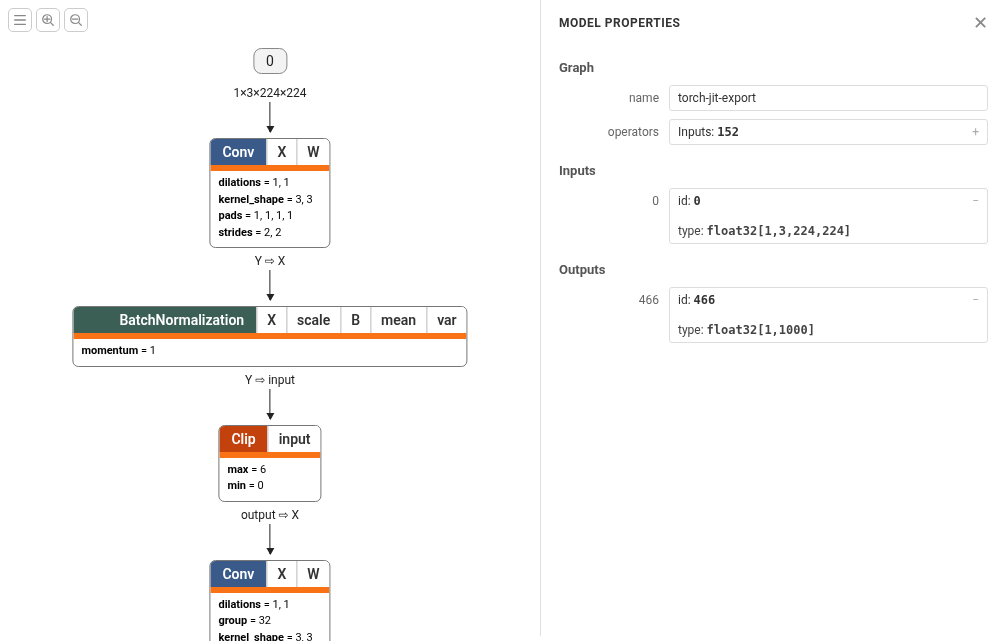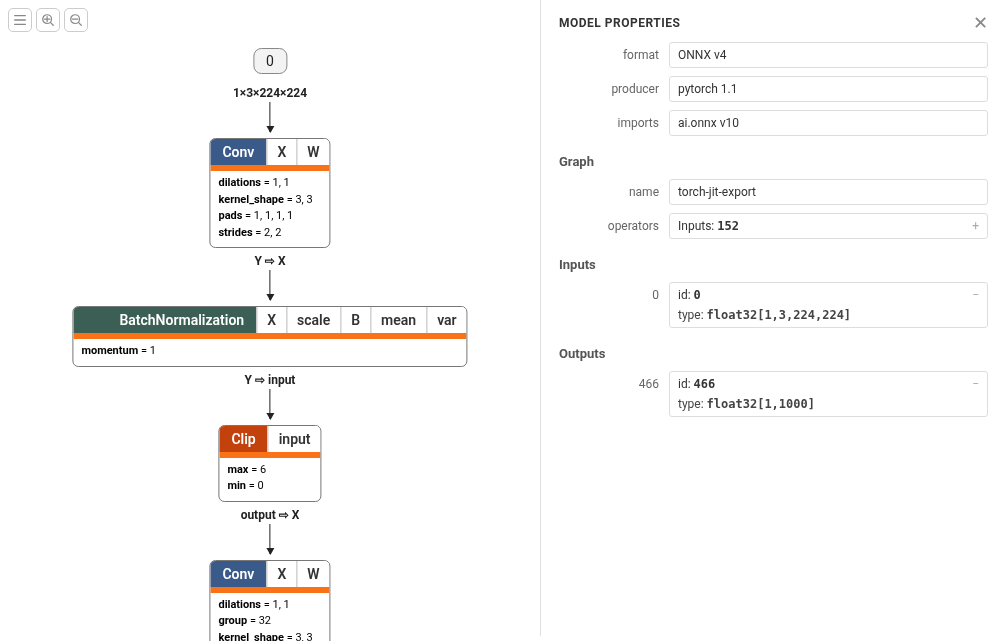--- a/index.html
+++ b/index.html
@@ -12,21 +12,21 @@
   .tool-btn svg { width: 14px; height: 14px; }
 
   
   .graph { position: absolute; left: 0; top: 0; width: 540px; height: 641px; overflow: hidden; }
   .node-stack { position: absolute; left: 50%; transform: translateX(-50%); top: 48px; display: flex; flex-direction: column; align-items: center; }
 
   .input-chip {
     border: 1px solid #888; border-radius: 8px; padding: 4px 12px; font-size: 14px; color: #222; margin-bottom: 6px; background: #f3f3f3;
   }
 
-  .edge-label { font-size: 12px; color: #222; margin-top: 6px; margin-bottom: 2px; text-align: right; white-space: nowrap; font-weight: bold; }
+  .edge-label { font-size: 12px; color: #222; margin-top: 6px; margin-bottom: 2px; text-align: right; white-space: nowrap; }
   .arrow { width: 0; height: 30px; border-left: 1.5px solid #222; position: relative; margin-bottom: 6px; }
   .arrow::after { content: ""; position: absolute; bottom: -1px; left: -4px; width: 0; height: 0; border-left: 4px solid transparent; border-right: 4px solid transparent; border-top: 7px solid #222; }
 
   .node { border: 1px solid #777; border-radius: 6px; overflow: hidden; background: #fff; }
   .node-header { display: flex; }
   .op-name { padding: 5px 12px; color: #fff; font-weight: 600; font-size: 14px; }
   .op-conv { background: #3a5a8a; }
   .op-bn   { background: #3b5f54; padding-left: 46px; }
   .op-clip { background: #c2410c; }
   .port { padding: 5px 10px; border-left: 1px solid #bbb; font-size: 14px; color: #333; font-weight: 600; background: #fff; }
@@ -40,21 +40,21 @@
   .close-x { color: #888; cursor: pointer; font-size: 18px; line-height: 1; }
   .sb-body { padding: 0 18px 18px; font-size: 13px; }
 
   .prop-grid { display: grid; grid-template-columns: 100px 1fr; gap: 8px 10px; align-items: start; }
   .prop-label { text-align: right; color: #666; font-size: 12px; padding-top: 6px; }
   .prop-val { border: 1px solid #ddd; border-radius: 3px; padding: 5px 8px; font-size: 12px; color: #333; }
   .prop-val .mono { font-family: ui-monospace, Menlo, Consolas, monospace; font-weight: 700; }
   .prop-val .expand { float: right; color: #aaa; }
 
   .sb-section { font-size: 13px; font-weight: 700; color: #555; margin: 18px 0 10px; }
-  .io-row .sub { margin-top: 6px; font-size: 12px; color: #444; }
+  .io-row .sub { margin-top: 16px; font-size: 12px; color: #444; }
   .io-row .sub .mono { font-family: ui-monospace, Menlo, Consolas, monospace; font-weight: 700; }
 </style>
 </head>
 <body>
 <div class="viewport">
 
   <div class="toolbar">
     <button class="tool-btn" title="Menu">
       <svg viewBox="0 0 16 16">
           <path d="M2 3h12M2 8h12M2 13h12" stroke="#888" stroke-width="1.6" fill="none" stroke-linecap="round"></path>
@@ -135,28 +135,20 @@
         </div>
       </div>
   </div>
 
   <div class="sidebar">
     <div class="sb-header">
       <div class="sb-title">MODEL PROPERTIES</div>
       <div class="close-x">✕</div>
     </div>
     <div class="sb-body">
-      <div class="prop-grid">
-        <div class="prop-label">format</div>
-        <div class="prop-val">ONNX v4</div>
-        <div class="prop-label">producer</div>
-        <div class="prop-val">pytorch 1.1</div>
-        <div class="prop-label">imports</div>
-        <div class="prop-val">ai.onnx v10</div>
-      </div>
 
       <div class="sb-section">Graph</div>
       <div class="prop-grid">
         <div class="prop-label">name</div>
         <div class="prop-val">torch-jit-export</div>
         <div class="prop-label">operators</div>
         <div class="prop-val"><span>Inputs: </span><span class="mono">152</span><span class="expand">+</span></div>
       </div>
 
       <div class="sb-section">Inputs</div>

